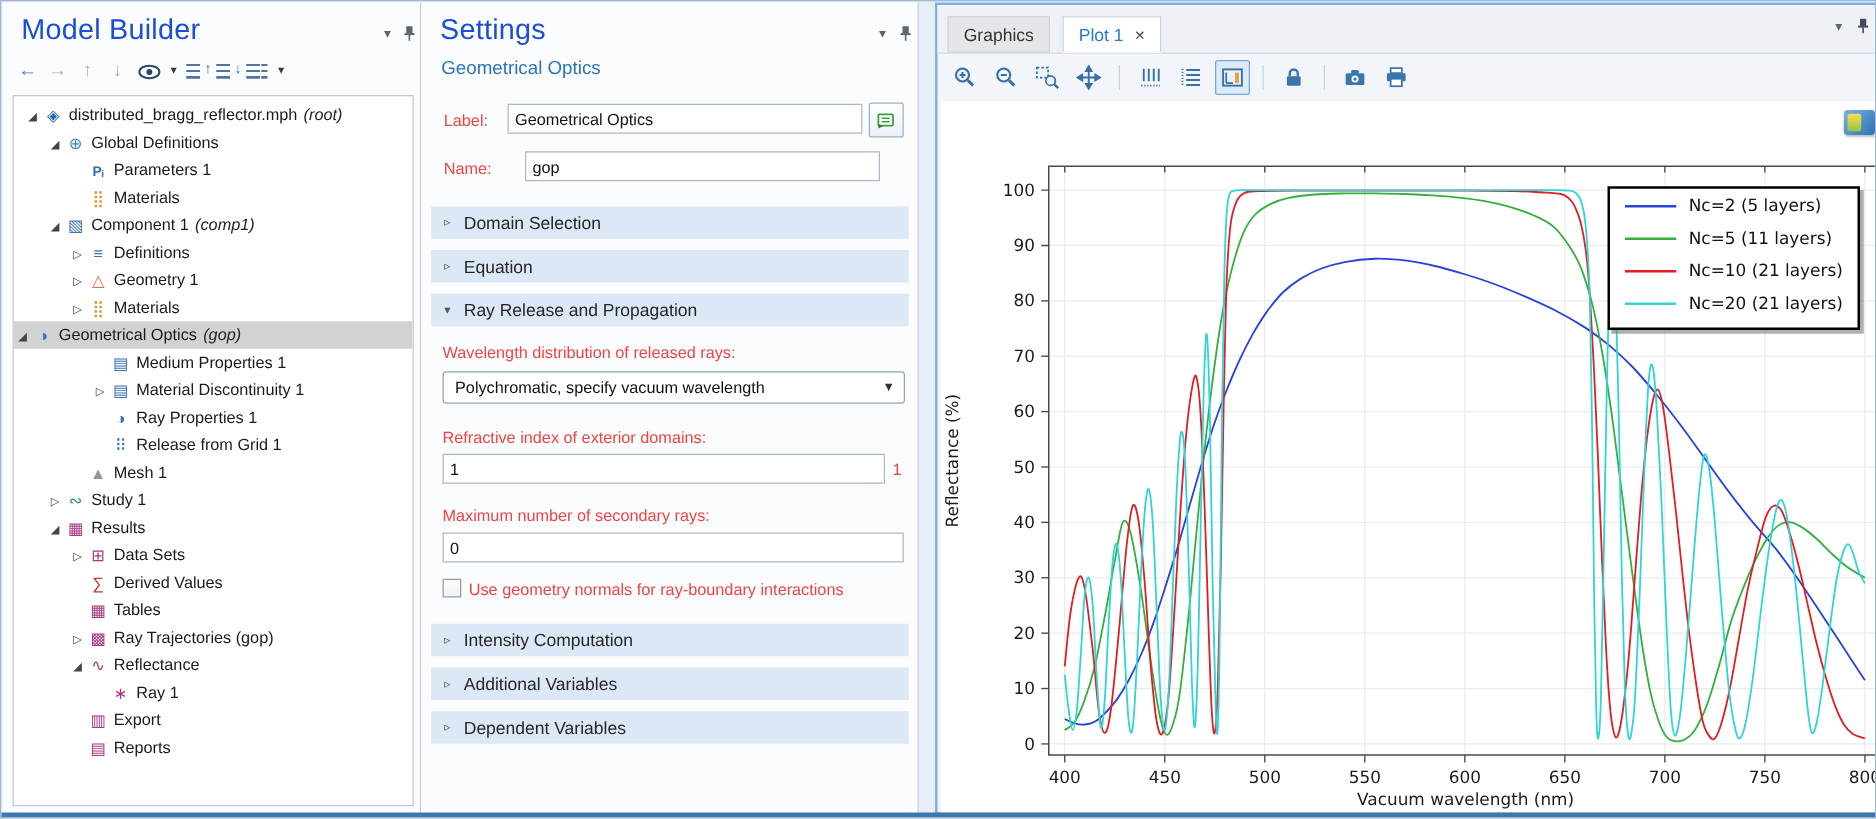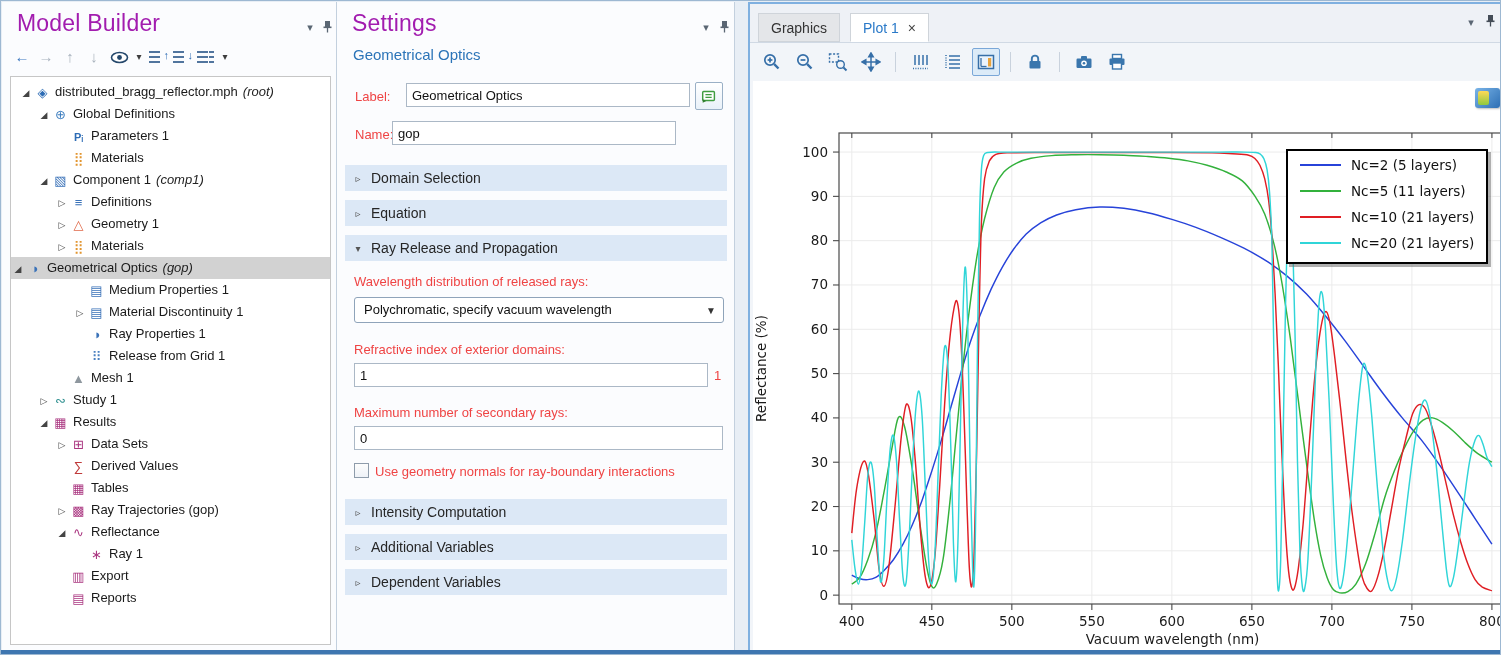--- a/index.html
+++ b/index.html
@@ -3,21 +3,21 @@
 <meta charset="utf-8">
 <style>
   html,body{margin:0;padding:0;background:#cfdcea;}
   #stage{position:relative;width:1501px;height:655px;background:#e8eef5;overflow:hidden;
          font-family:"Liberation Sans","DejaVu Sans",sans-serif;border:1px solid #9db8d2;box-sizing:border-box;}
   #bottom-strip{position:absolute;left:0;bottom:0;width:100%;height:4px;background:#3e76b0;}
   .panel{position:absolute;top:1px;height:650px;background:#fbfcfe;box-sizing:border-box;}
   #model-builder{left:1px;width:335px;border-right:1px solid #c3d0de;}
   #settings{left:336px;width:398px;border-right:1px solid #c3d0de;}
   #graphics{left:734px;width:766px;border:2px solid #7fb0e0;background:#f2f5f9;margin-left:13px;}
-  .panel-title{position:absolute;left:15px;top:8px;font-size:23px;color:#a21caf;font-weight:400;letter-spacing:.2px;text-align:right;}
+  .panel-title{position:absolute;left:15px;top:8px;font-size:23px;color:#1d4ed8;font-weight:400;letter-spacing:.2px;text-align:right;}
   .panel-sub{position:absolute;left:16px;top:44px;font-size:15px;color:#2b74b8;}
   .hdr-ctl{position:absolute;top:18px;width:14px;height:14px;color:#5a6673;font-size:11px;line-height:14px;text-align:center;cursor:pointer;}
   
   #mb-toolbar{position:absolute;left:10px;top:42px;height:26px;display:flex;align-items:center;gap:4px;}
   .tb-glyph{display:inline-block;width:20px;height:20px;line-height:20px;text-align:center;font-size:15px;}
   .eye-wrap{width:22px;height:20px;display:inline-flex;align-items:center;justify-content:center;}
   .listicon{position:relative;display:inline-block;width:20px;height:16px;}
   .listicon .bars{position:absolute;left:1px;top:2px;width:11px;height:12px;
      background:repeating-linear-gradient(#51759e 0 2px,transparent 2px 5px);}
   .listicon .ov{position:absolute;right:-1px;top:0;font-size:11px;color:#2d6cb5;font-weight:bold;}
@@ -151,21 +151,21 @@
     <input class="f-input" style="left: 69px; top: 81px; width: 272px;" value="Geometrical Optics">
     <div id="rename-btn">
       <svg width="18" height="18" viewBox="0 0 20 20">
           <rect x="3" y="5" width="13" height="10" rx="1" fill="#fff" stroke="#3f9c3f" stroke-width="1.6"></rect>
           <line x1="6" y1="8.5" x2="13" y2="8.5" stroke="#3f9c3f" stroke-width="1.4"></line>
           <line x1="6" y1="11.5" x2="13" y2="11.5" stroke="#3f9c3f" stroke-width="1.4"></line>
           <polygon points="3,17.5 7,15.5 3,13.5" fill="#2f7d2f"></polygon>
         </svg>
     </div>
     <span class="f-label" style="left:18px;top:125px">Name:</span>
-    <input class="f-input" style="left: 55px; top: 119px; width: 272px;" value="gop">
+    <input class="f-input" style="left: 83px; top: 119px; width: 272px;" value="gop">
 
     <div id="sections-top">
         <div class="sec-hdr" style="top: 163px;">
           <span class="chev">▹</span>
           <span class="stxt">Domain Selection</span>
         </div>
         <div class="sec-hdr" style="top: 198px;">
           <span class="chev">▹</span>
           <span class="stxt">Equation</span>
         </div>

